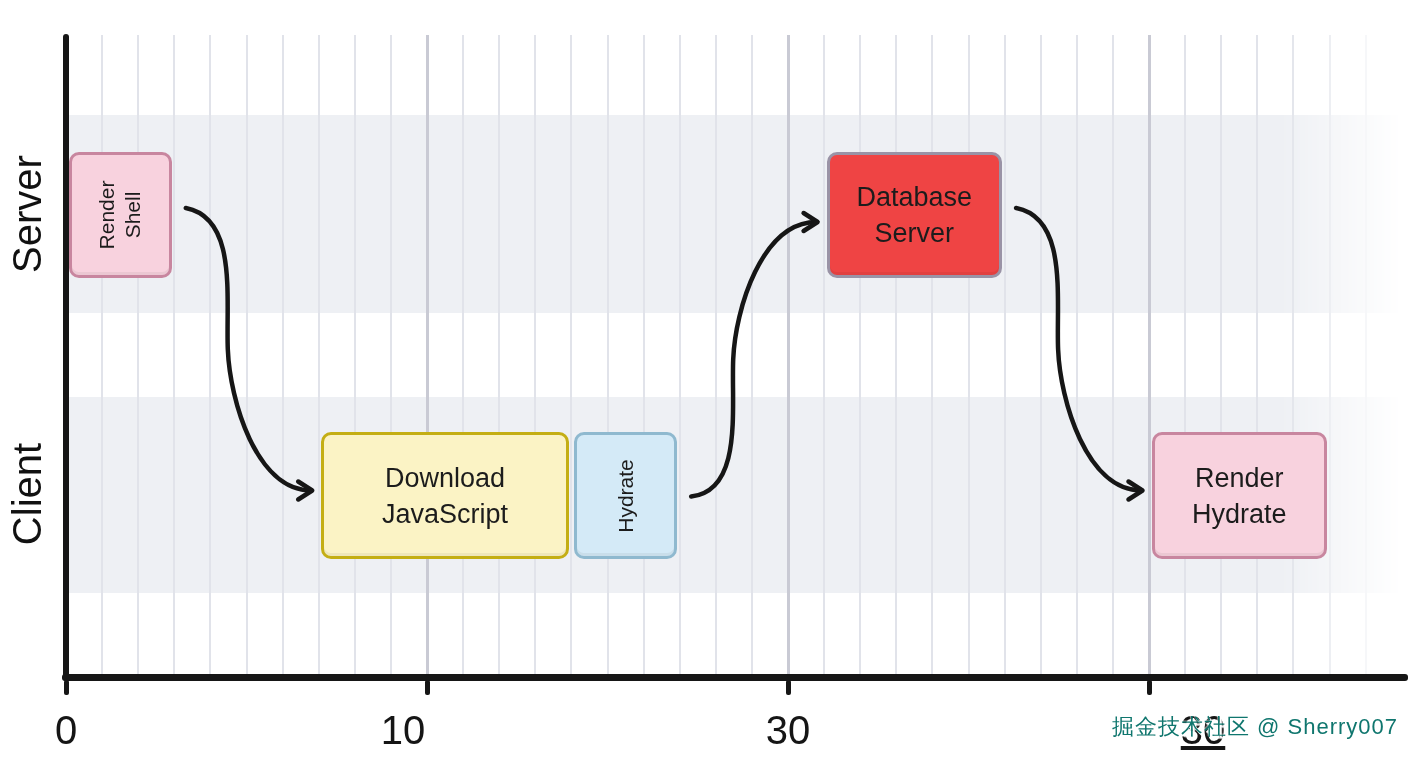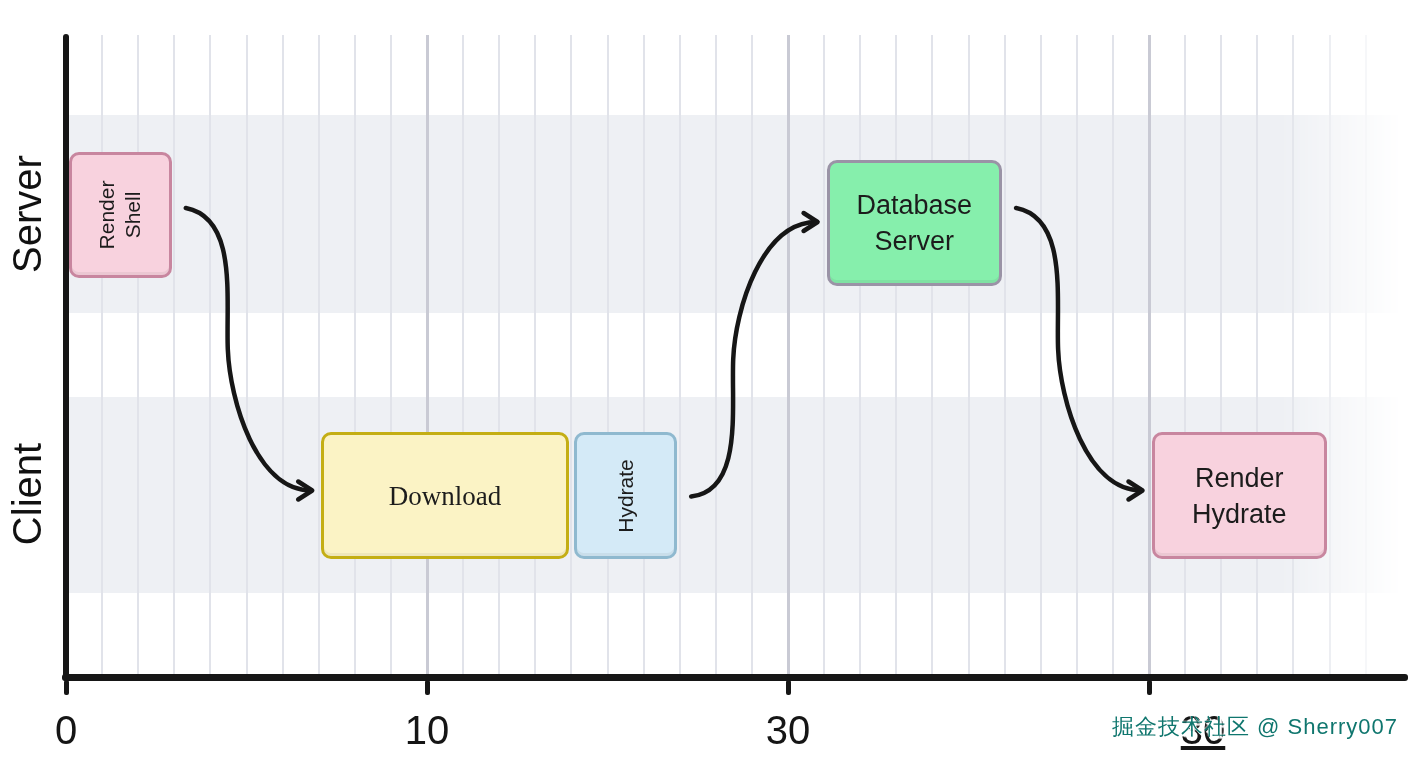--- a/index.html
+++ b/index.html
@@ -91,44 +91,45 @@
   <div class="yaxis" id="yaxis" style="background: rgb(22, 22, 22);"></div>
   <div class="xaxis" id="xaxis" style="background: rgb(22, 22, 22);"></div>
 
   <div class="rowlabel" style="left:27px; top:214px;">Server</div>
   <div class="rowlabel" style="left:27px; top:494px;">Client</div>
 
   <div id="ticks">
       <div class="tickmark" style="left: 63.5px; background: rgb(22, 22, 22);"></div>
       <div class="ticklabel" style="left: 66px;">0</div>
       <div class="tickmark" style="left: 424.5px; background: rgb(22, 22, 22);"></div>
-      <div class="ticklabel" style="left: 427px;">10</div>
+      <div class="ticklabel" style="left: 403px;">10</div>
       <div class="tickmark" style="left: 785.5px; background: rgb(22, 22, 22);"></div>
       <div class="ticklabel" style="left: 788px;">30</div>
       <div class="tickmark" style="left: 1146.5px; background: rgb(22, 22, 22);"></div>
       <div class="ticklabel" style="left: 1203px; text-decoration: underline;">30</div>
     </div>
   <div id="boxes">
       <div class="taskbox" style="left: 68.5px; top: 152px; width: 103.3px; height: 126px; background: rgb(248, 210, 222); border: 3.5px solid rgb(200, 134, 159);">
         <div class="tasklabel rot small">
           <div>Render</div>
           <div>Shell</div>
         </div>
       </div>
-      <div class="taskbox" style="left: 321.2px; top: 432px; width: 247.7px; height: 127px; background: rgb(251, 243, 197); border: 3.5px solid rgb(196, 174, 20); font-family: Liberation Serif, serif;">
+      <div class="taskbox" style="left: 321.2px; top: 432px; width: 247.7px; height: 127px; background: rgb(251, 243, 197); border: 3.5px solid rgb(196, 174, 20);">
         <div class="tasklabel">
           <div>Download</div>
+          <div>JavaScript</div>
         </div>
       </div>
       <div class="taskbox" style="left: 573.9px; top: 432px; width: 103.3px; height: 127px; background: rgb(212, 234, 247); border: 3.5px solid rgb(143, 185, 207);">
         <div class="tasklabel rot small">
           <div>Hydrate</div>
         </div>
       </div>
-      <div class="taskbox" style="left: 826.6px; top: 160px; width: 175.5px; height: 126px; background: #86efac; border: 3.5px solid rgb(154, 147, 166);">
+      <div class="taskbox" style="left: 826.6px; top: 152px; width: 175.5px; height: 126px; background: #ef4444; border: 3.5px solid rgb(154, 147, 166);">
         <div class="tasklabel">
           <div>Database</div>
           <div>Server</div>
         </div>
       </div>
       <div class="taskbox" style="left: 1151.5px; top: 432px; width: 175.5px; height: 127px; background: rgb(248, 210, 222); border: 3.5px solid rgb(200, 134, 159);">
         <div class="tasklabel">
           <div>Render</div>
           <div>Hydrate</div>
         </div>

